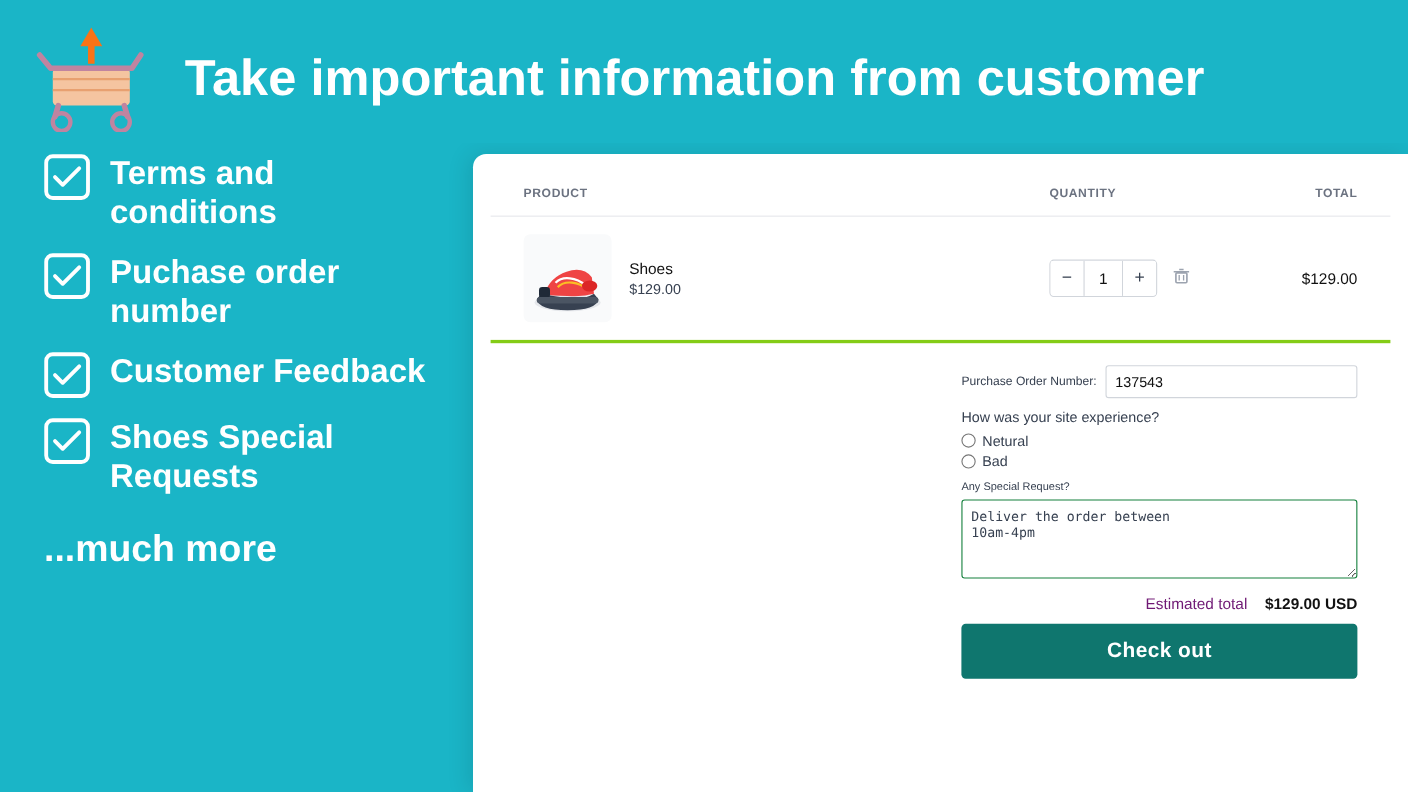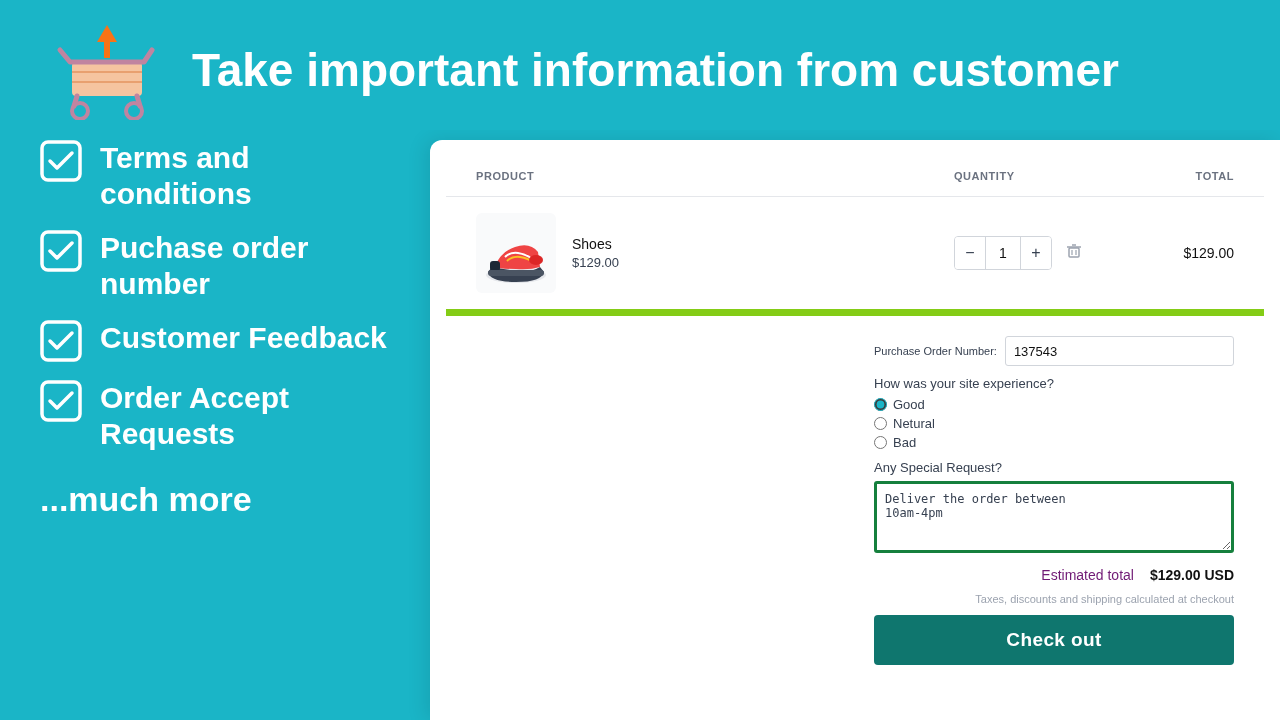--- a/index.html
+++ b/index.html
@@ -10,21 +10,21 @@
       font-family: -apple-system, BlinkMacSystemFont, 'Segoe UI', Arial, sans-serif;
       background: #1ab5c7;
       display: flex;
       flex-direction: column;
     }
 
     
     .header {
       display: flex;
       align-items: center;
-      padding: 20px 40px 10px 52px;
+      padding: 20px 40px 10px 28px;
       gap: 30px;
       flex-shrink: 0;
     }
 
     .cart-icon-wrapper {
       width: 110px;
       height: 100px;
       flex-shrink: 0;
       position: relative;
     }
@@ -102,21 +102,21 @@
     }
 
     .col-product { flex: 1; }
     .col-quantity { width: 160px; text-align: left; }
     .col-total { width: 120px; text-align: right; }
 
     .cart-item-row {
       display: flex;
       align-items: center;
       padding: 16px 30px;
-      border-bottom: 7px solid #84cc16;
+      border-bottom: 3px solid #84cc16;
     }
 
     .product-info {
       flex: 1;
       display: flex;
       align-items: center;
       gap: 16px;
     }
 
     .product-image {
@@ -294,29 +294,29 @@
     .radio-option input[type="radio"] {
       accent-color: #1ab5c7;
       cursor: pointer;
     }
 
     .special-request-section {
       width: 100%;
     }
 
     .sr-label {
-      font-size: 13px;
+      font-size: 10px;
       color: #374151;
       margin-bottom: 6px;
     }
 
     .sr-textarea {
       width: 100%;
       height: 72px;
-      border: 3px solid #15803d;
+      border: 1px solid #15803d;
       border-radius: 3px;
       padding: 8px;
       font-size: 12px;
       font-family: monospace;
       color: #374151;
       resize: vertical;
       outline: none;
     }
 
     .estimated-total-row {
@@ -418,21 +418,21 @@
         <polyline points="10,21 17,28 32,13" fill="none" stroke="white" stroke-width="3.5" stroke-linecap="round" stroke-linejoin="round"></polyline>
       </svg>
       <span class="feature-text">Customer Feedback</span>
     </div>
 
     <div class="feature-item">
       <svg class="check-svg" viewBox="0 0 42 42" xmlns="http://www.w3.org/2000/svg">
         <rect x="2" y="2" width="38" height="38" rx="6" fill="none" stroke="white" stroke-width="3.5"></rect>
         <polyline points="10,21 17,28 32,13" fill="none" stroke="white" stroke-width="3.5" stroke-linecap="round" stroke-linejoin="round"></polyline>
       </svg>
-      <span class="feature-text">Order Accept Requests</span>
+      <span class="feature-text">Shoes Special Requests</span>
     </div>
 
     <div class="more-text">...much more</div>
   </div>
 
   <div class="right-panel">
 
     <div class="cart-table-header">
       <div class="col-product">PRODUCT</div>
       <div class="col-quantity">QUANTITY</div>
@@ -492,24 +492,20 @@
 
         <div class="field-row">
           <span class="field-label">Purchase Order Number:</span>
           <input type="text" class="po-input" value="137543" style="">
         </div>
 
         <div class="feedback-section">
           <div class="feedback-label">How was your site experience?</div>
           <div class="radio-group">
             <label class="radio-option">
-              <input type="radio" name="feedback" value="Good" checked="" style="">
-              <span>Good</span>
-            </label>
-            <label class="radio-option">
               <input type="radio" name="feedback" value="Netural" style="">
               <span>Netural</span>
             </label>
             <label class="radio-option">
               <input type="radio" name="feedback" value="Bad" style="">
               <span>Bad</span>
             </label>
           </div>
         </div>
 
@@ -517,21 +513,20 @@
           <div class="sr-label">Any Special Request?</div>
           <textarea class="sr-textarea" style="">Deliver the order between
 10am-4pm</textarea>
         </div>
 
         <div class="estimated-total-row">
           <span class="est-label">Estimated total</span>
           <span class="est-amount">$129.00 USD</span>
         </div>
 
-        <div class="taxes-note">Taxes, discounts and shipping calculated at checkout</div>
 
         <button class="checkout-btn">Check out</button>
 
       </div>
     </div>
 
   </div>
 </div>
 
 </body></html>

